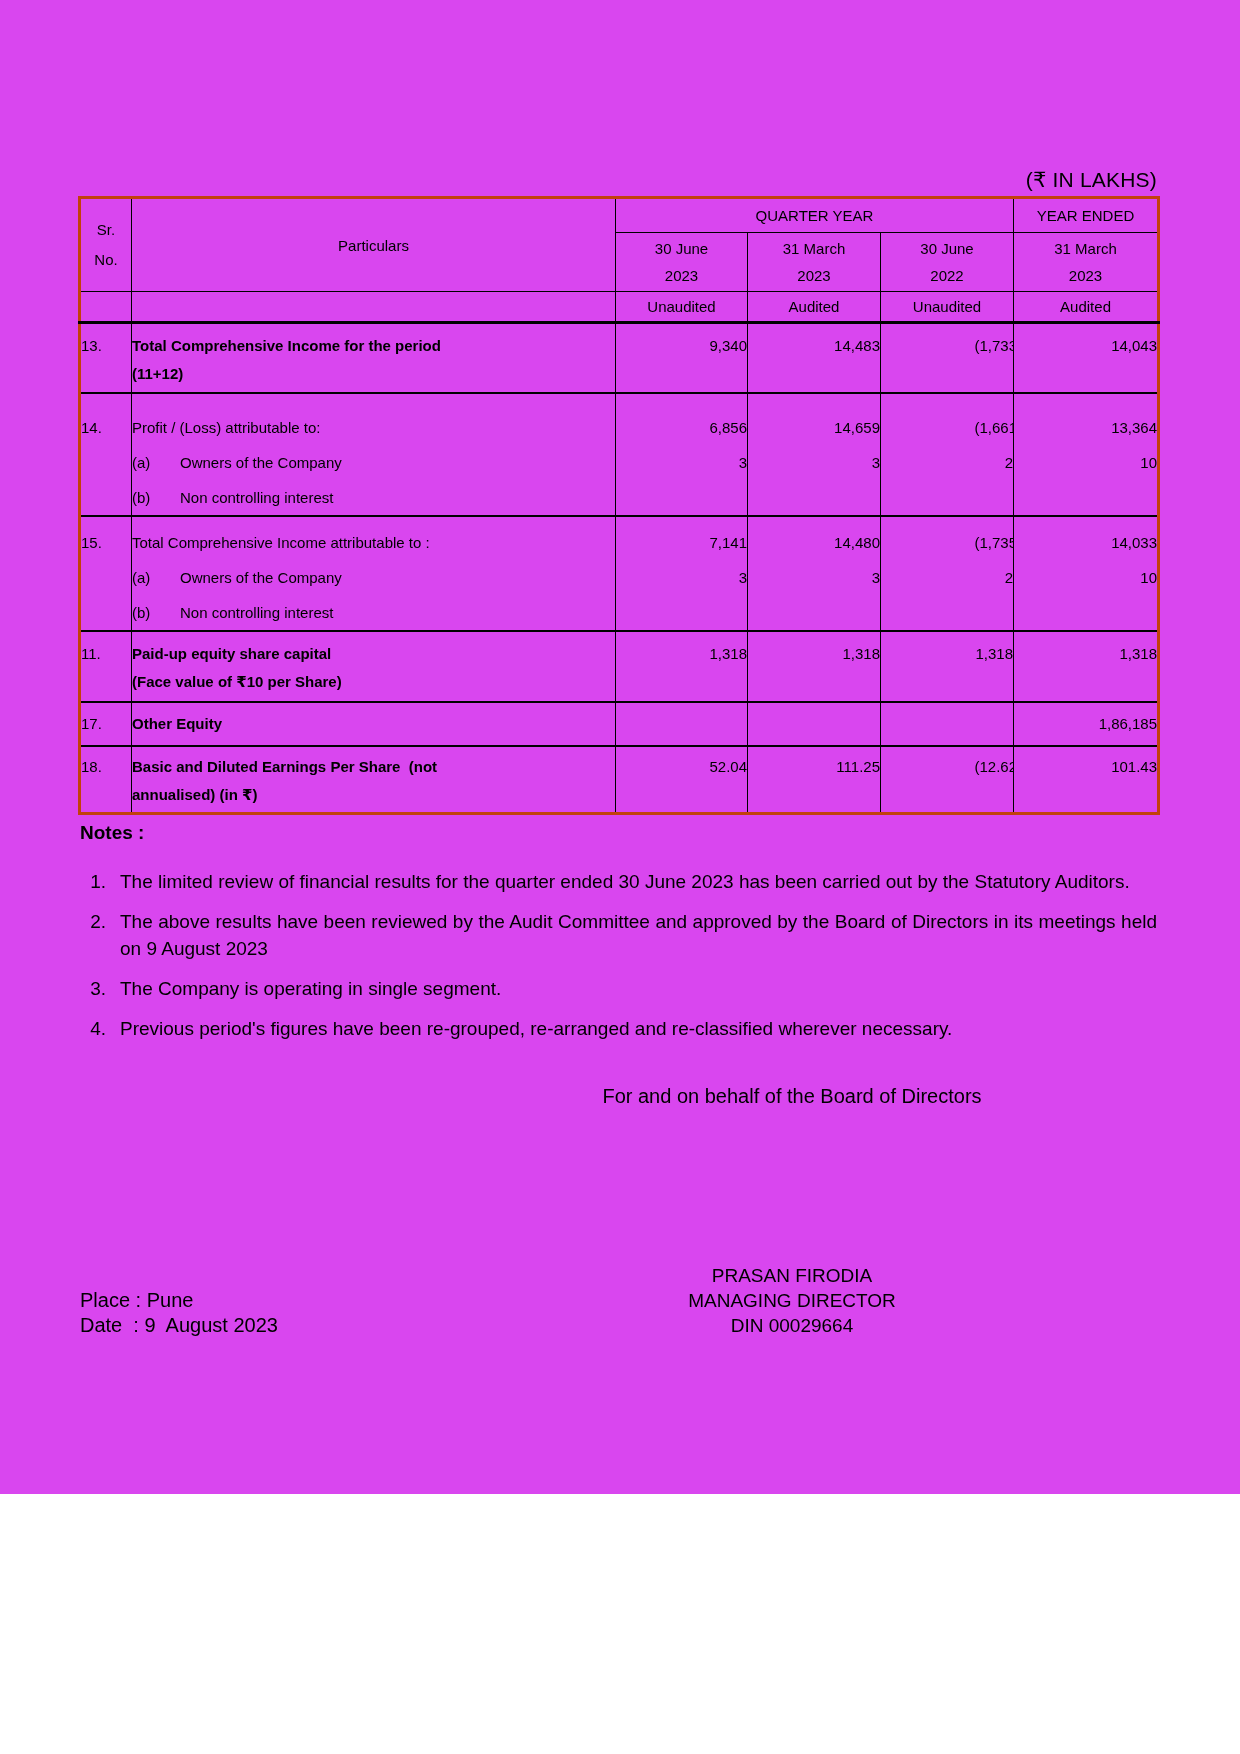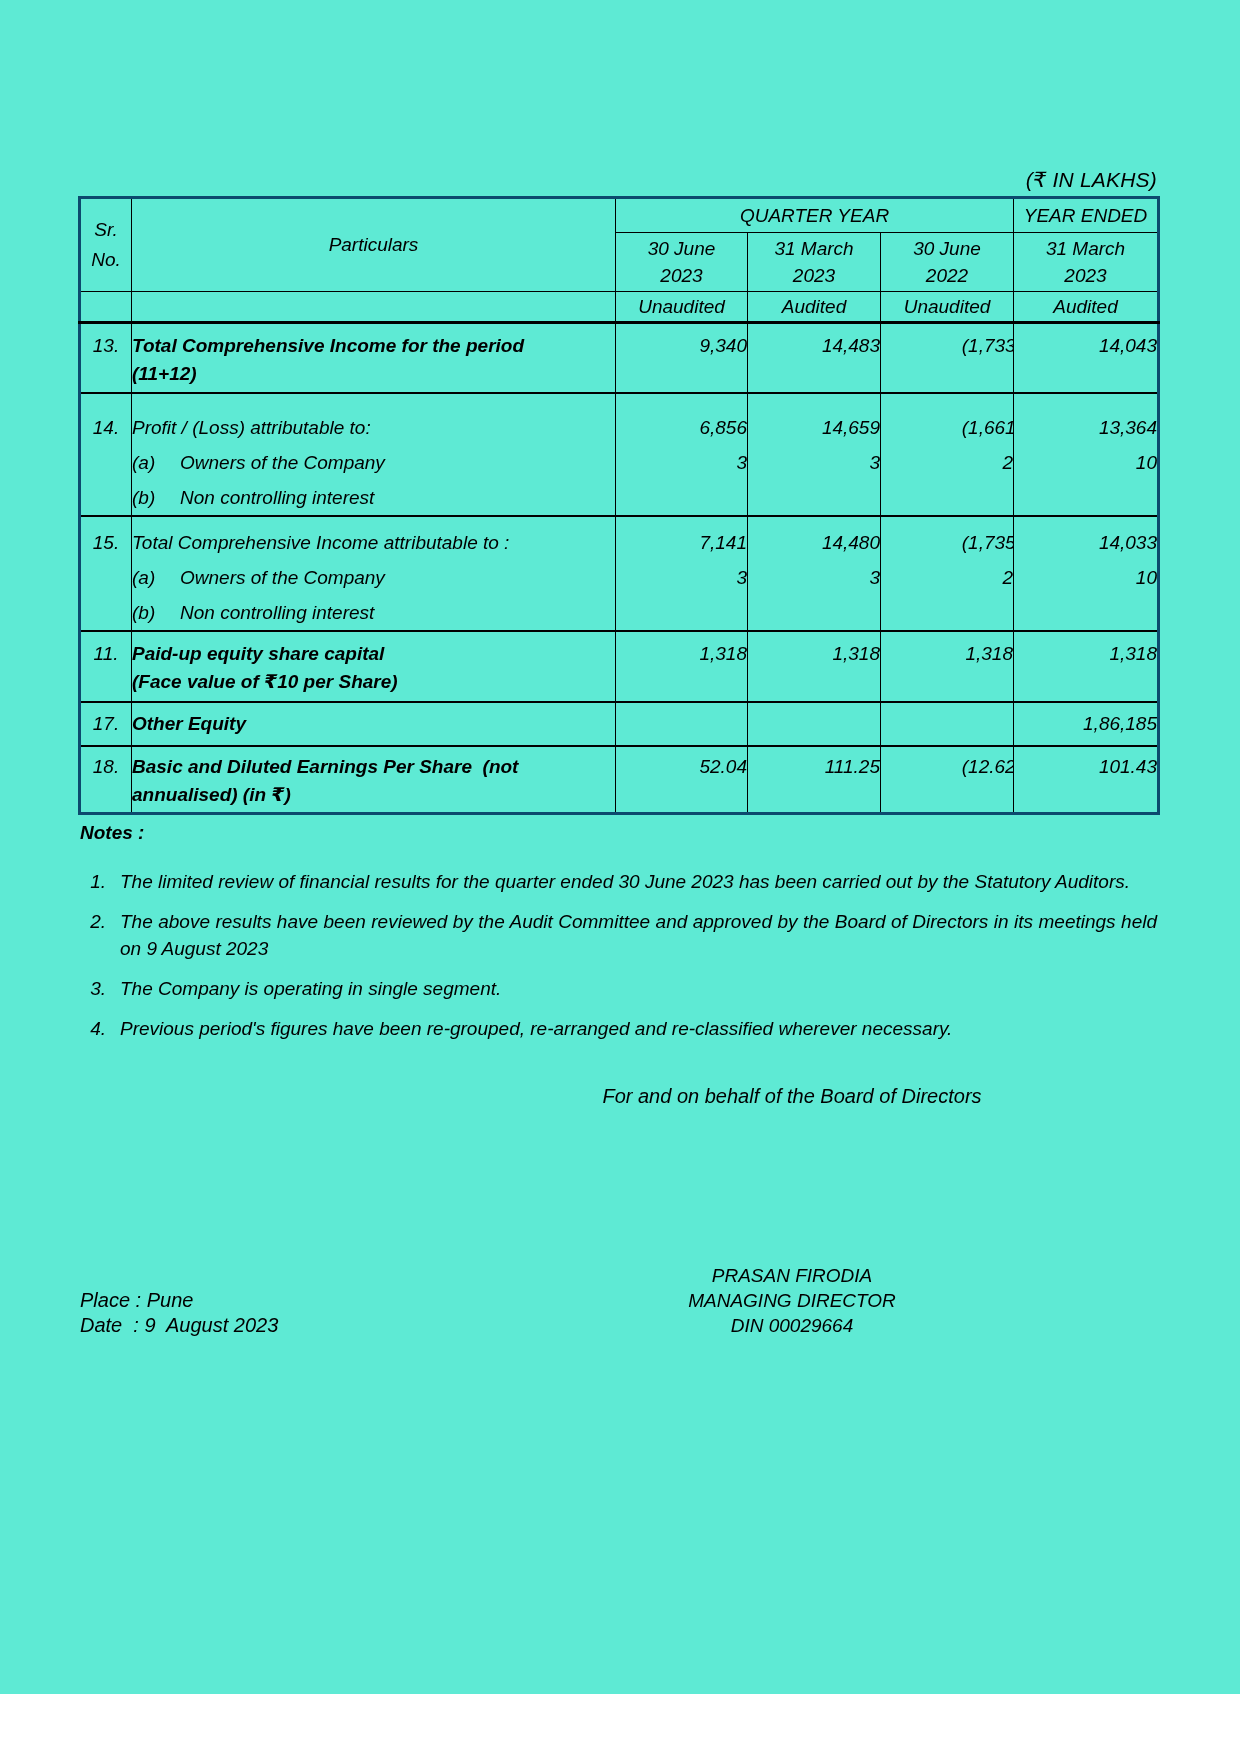--- a/index.html
+++ b/index.html
@@ -1,25 +1,24 @@
 <!DOCTYPE html>
 <html><head>
 <meta charset="utf-8">
 <style>
   * { box-sizing: border-box; margin: 0; padding: 0; }
   html, body { background: #fff; }
   .page {
     position: relative;
     width: 1240px;
-    height: 1694px;
-    background: #5eead4;
+    height: 1494px;
+    background: #d946ef;
     font-family: "Liberation Sans", "DejaVu Sans", sans-serif;
     color: #000;
     overflow: hidden;
-    font-style: italic;
   }
 
   
   .lakhs {
     position: absolute;
     top: 168px;
     left: 78px;
     width: 1079px;
     text-align: right;
     font-size: 21px;
@@ -27,22 +26,22 @@
   }
 
   
   table.fin {
     position: absolute;
     top: 196px;
     left: 78px;
     width: 1079px;
     border-collapse: collapse;
     table-layout: fixed;
-    font-size: 19px;
-    border: 3px solid #0c4a6e;
+    font-size: 15px;
+    border: 3px solid #c2410c;
   }
   table.fin td {
     border: 1px solid #000;
     padding: 0;
     vertical-align: top;
     overflow: hidden;
   }
   
   td.blq { border-left-width: 3px; }   
   td.bl2 { border-left-width: 2px; }   
@@ -69,21 +68,21 @@
   tr.drow td { border-top: 2px solid #000; }
   tr.r13 td { height: 70px;  padding-top: 8px; }
   tr.r14 td { height: 117px; padding-top: 16px; }
   tr.r15 td { height: 107px; padding-top: 8px; }
   tr.r16 td { height: 71px;  padding-top: 8px; }
   tr.r17 td { height: 44px;  padding-top: 7px; }
   tr.r18 td { height: 68px;  padding-top: 6px; }
 
   .line  { line-height: 28px; }
   .gline { line-height: 35px; }
-  .srv   { text-align: center; }
+  .srv   { }
   td.part { padding-left: 5px; padding-right: 4px; }
   .bold  { font-weight: bold; }
   .marker { display: inline-block; width: 48px; }
   td.num { text-align: right; padding-right: 11px; }
   .neg   { margin-right: -9px; }
 
   
   .notes {
     position: absolute;
     left: 80px;

